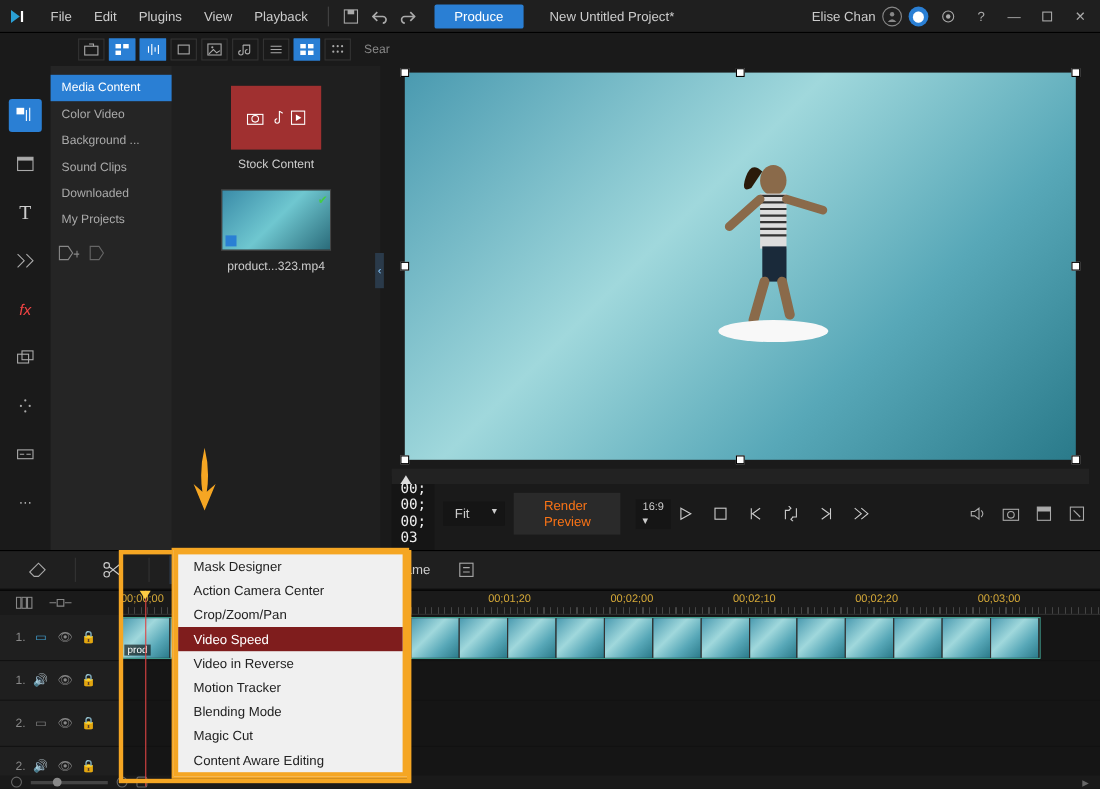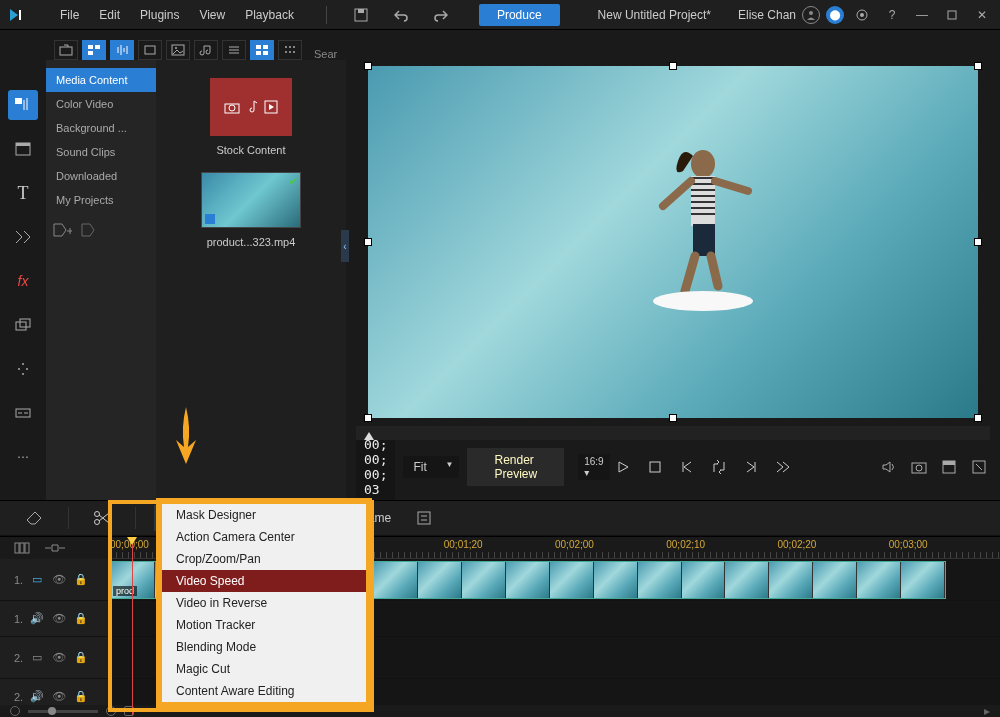--- a/index.html
+++ b/index.html
@@ -1,19 +1,19 @@
 <!DOCTYPE html>
 <html><head>
 <meta charset="utf-8">
 <style>
 * { margin: 0; padding: 0; box-sizing: border-box; font-family: "Segoe UI", Arial, sans-serif; }
 body { background: #1a1a1a; color: #ccc; width: 1000px; height: 717px; overflow: hidden; position: relative; font-size: 12px; }
 
 
-.top-bar { height: 30px; background: #1f1f1f; display: flex; align-items: center; padding: 0 6px; gap: 16px; border-bottom: 1px solid #000; }
+.top-bar { height: 30px; background: #1f1f1f; display: flex; align-items: center; padding: 0 6px; gap: 2px; border-bottom: 1px solid #000; }
 .logo { width: 28px; height: 20px; display: flex; align-items: center; justify-content: center; }
 .menu-items { display: flex; gap: 0; }
 .menu-item { padding: 4px 10px; color: #ccc; cursor: pointer; }
 .menu-divider { width: 1px; height: 18px; background: #444; margin: 0 6px; }
 .top-icon { width: 24px; height: 24px; display: flex; align-items: center; justify-content: center; cursor: pointer; }
 .produce-btn { background: #2a7fd4; color: #fff; padding: 4px 18px; border-radius: 2px; cursor: pointer; margin: 0 10px; }
 .project-title { color: #ccc; margin-left: 12px; }
 .top-right { margin-left: auto; display: flex; align-items: center; gap: 6px; }
 .user-name { color: #ccc; }
 .avatar-circle { width: 18px; height: 18px; border-radius: 50%; border: 1px solid #888; display: flex; align-items: center; justify-content: center; }
@@ -61,21 +61,21 @@
 .sh-r { right: -4px; top: 50%; margin-top: -4px; } .sh-bl { left: -4px; bottom: -4px; }
 .sh-b { left: 50%; margin-left: -4px; bottom: -4px; } .sh-br { right: -4px; bottom: -4px; }
 
 .scrub { height: 14px; margin-top: 8px; background: #222; position: relative; }
 .scrub-marker { position: absolute; left: 8px; bottom: 0; width: 0; height: 0; border-left: 5px solid transparent; border-right: 5px solid transparent; border-bottom: 8px solid #ddd; }
 
 .preview-controls { height: 46px; display: flex; align-items: center; gap: 6px; margin-top: 4px; }
 .timecode { background: #151515; padding: 4px 8px; font-family: monospace; color: #eee; font-size: 13px; letter-spacing: 0px; }
 .fit-sel { background: #151515; padding: 4px 20px 4px 10px; color: #ccc; position: relative; min-width: 56px; cursor: pointer; }
 .fit-sel::after { content: '▼'; position: absolute; right: 6px; font-size: 8px; }
-.render-btn { background: #2a2a2a; padding: 5px 27px; color: #fef9c3; cursor: pointer; margin-left: auto; }
+.render-btn { background: #2a2a2a; padding: 5px 27px; color: #f97316; cursor: pointer; margin-left: auto; }
 .ratio-lbl { background: #151515; padding: 2px 6px; font-size: 10px; color: #ccc; margin-left: 6px; }
 .pc-row2 { display: flex; gap: 10px; align-items: center; width: 100%; }
 .trans-btn { width: 22px; height: 22px; display: flex; align-items: center; justify-content: center; cursor: pointer; color: #aaa; }
 .pc-right { margin-left: auto; display: flex; gap: 8px; }
 
 
 .mid-toolbar { height: 36px; background: #1f1f1f; display: flex; align-items: center; padding: 0 20px; gap: 18px; border-top: 1px solid #000; border-bottom: 1px solid #111; position: relative; }
 .mid-ico { width: 30px; height: 24px; display: flex; align-items: center; justify-content: center; cursor: pointer; color: #aaa; }
 .mid-sep { width: 1px; height: 22px; background: #333; }
 .tools-btn { background: #2a3848; padding: 6px 16px; display: flex; align-items: center; gap: 12px; cursor: pointer; position: relative; }
@@ -172,21 +172,21 @@
     <div class="top-icon" style="color:#aaa;">—</div>
     <div class="top-icon">
         <svg width="10" height="10">
           <rect x="1" y="1" width="8" height="8" fill="none" stroke="#aaa"></rect>
         </svg>
       </div>
     <div class="top-icon" style="color:#aaa;">✕</div>
   </div>
 </div>
 
-<div style="height:30px;background:#1a1a1a;display:flex;align-items:flex-end;padding-left:54px;gap:4px;">
+<div style="height:30px;background:#1a1a1a;display:flex;align-items:center;padding-left:71px;gap:4px;">
   <div class="mt-btn">
       <svg width="14" height="12" viewBox="0 0 14 12">
         <rect x="1" y="3" width="12" height="8" fill="none" stroke="#aaa"></rect>
         <path d="M5 1 h4 v2" fill="none" stroke="#aaa"></path>
       </svg>
     </div>
   <div class="mt-btn active">
       <svg width="14" height="12">
         <rect x="1" y="1" width="5" height="4" fill="#fff"></rect>
         <rect x="8" y="1" width="5" height="4" fill="#fff"></rect>

